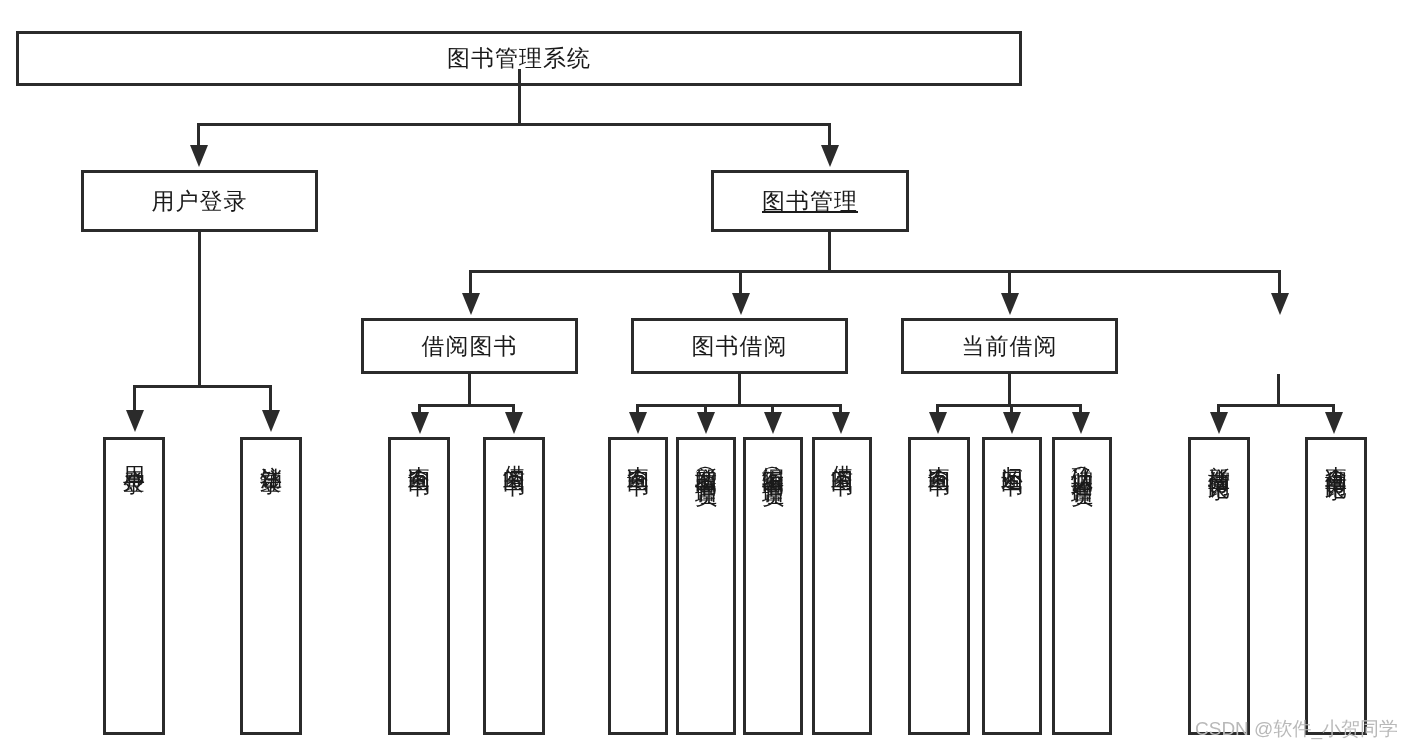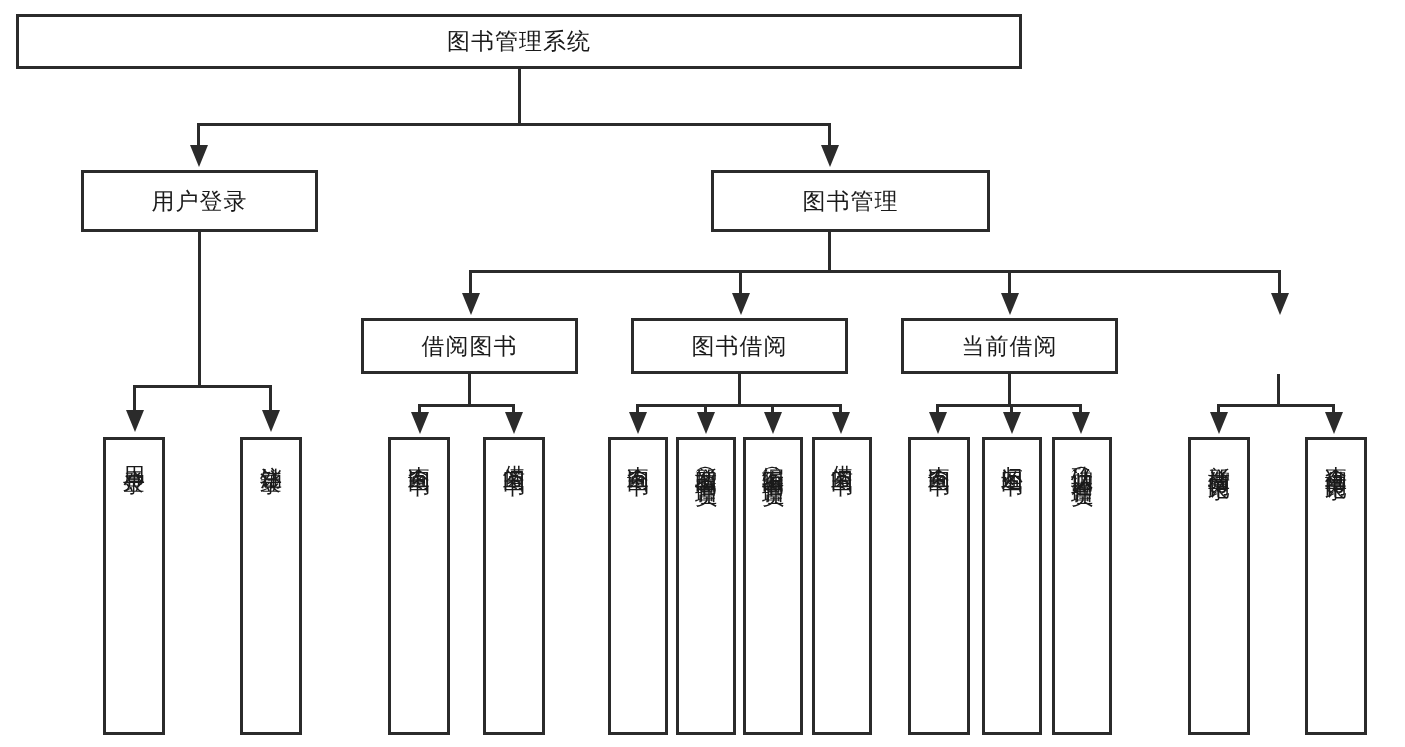--- a/index.html
+++ b/index.html
@@ -79,37 +79,37 @@
     color: #b9b9b9;
     white-space: nowrap;
     user-select: none;
   }
 </style>
 </head>
 <body>
 
 <div id="canvas">
 
-  <div class="node h" style="left:16px; top:14px; width:1006px; height:55px;">
+  <div class="node h" style="left:16px; top:31px; width:1006px; height:55px;">
     <span class="label">图书管理系统</span>
   </div>
 
   <div class="vline" style="left:518px; top:69px; width:3px; height:54px;"></div>
 
   <div class="hline" style="left:197px; top:123px; width:634px; height:3px;"></div>
 
   <div class="vline" style="left:197px; top:123px; width:3px; height:25px;"></div>
   <div class="arrow" style="left:190px; top:145px;"></div>
   <div class="vline" style="left:828px; top:123px; width:3px; height:25px;"></div>
   <div class="arrow" style="left:821px; top:145px;"></div>
 
   <div class="node h" style="left:81px; top:170px; width:237px; height:62px;">
     <span class="label">用户登录</span>
   </div>
-  <div class="node h" style="left:711px; top:170px; width:279px; height:62px;">
+  <div class="node h" style="left:711px; top:170px; width:198px; height:62px;text-decoration:underline;">
     <span class="label">图书管理</span>
   </div>
 
   <div class="vline" style="left:198px; top:232px; width:3px; height:156px;"></div>
   <div class="hline" style="left:133px; top:385px; width:136px; height:3px;"></div>
   <div class="vline" style="left:133px; top:385px; width:3px; height:27px;"></div>
   <div class="arrow" style="left:126px; top:410px;"></div>
   <div class="vline" style="left:269px; top:385px; width:3px; height:27px;"></div>
   <div class="arrow" style="left:262px; top:410px;"></div>
 
@@ -205,14 +205,15 @@
   <div class="node v" style="left:1052px; top:437px; width:60px; height:298px;">
     <span class="label">确认归还（管理员）</span>
   </div>
   <div class="node v" style="left:1188px; top:437px; width:62px; height:298px;">
     <span class="label">新增借阅记录</span>
   </div>
   <div class="node v" style="left:1305px; top:437px; width:62px; height:298px;">
     <span class="label">查询借阅记录</span>
   </div>
 
+  <div id="watermark" style="left:1195px; top:716px;">CSDN @软件_小贺同学</div>
 
 </div>
 
 </body></html>

